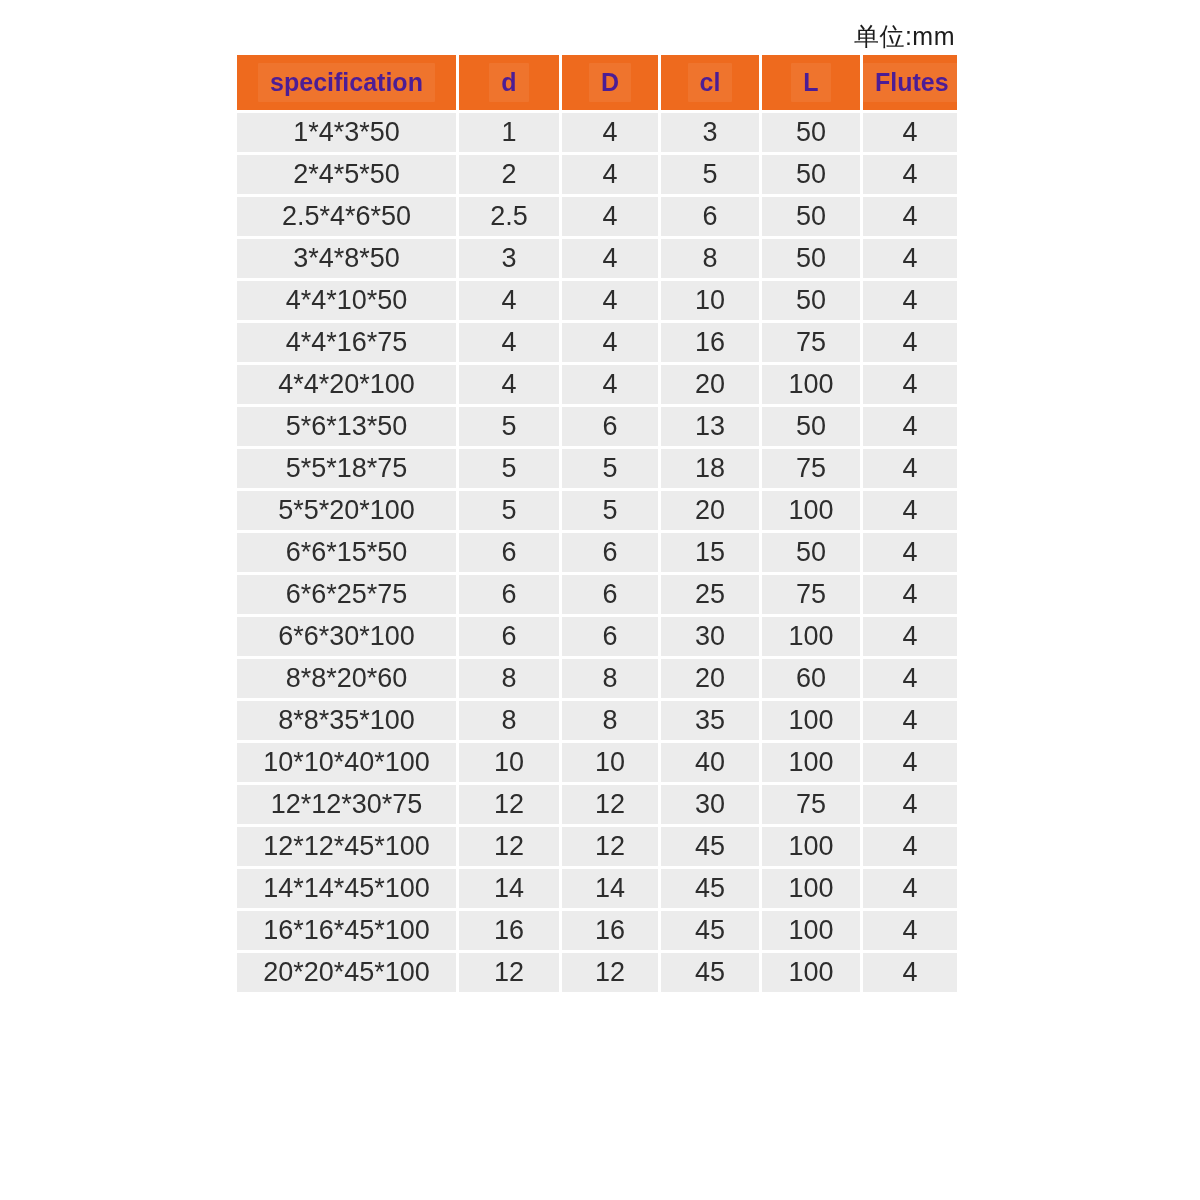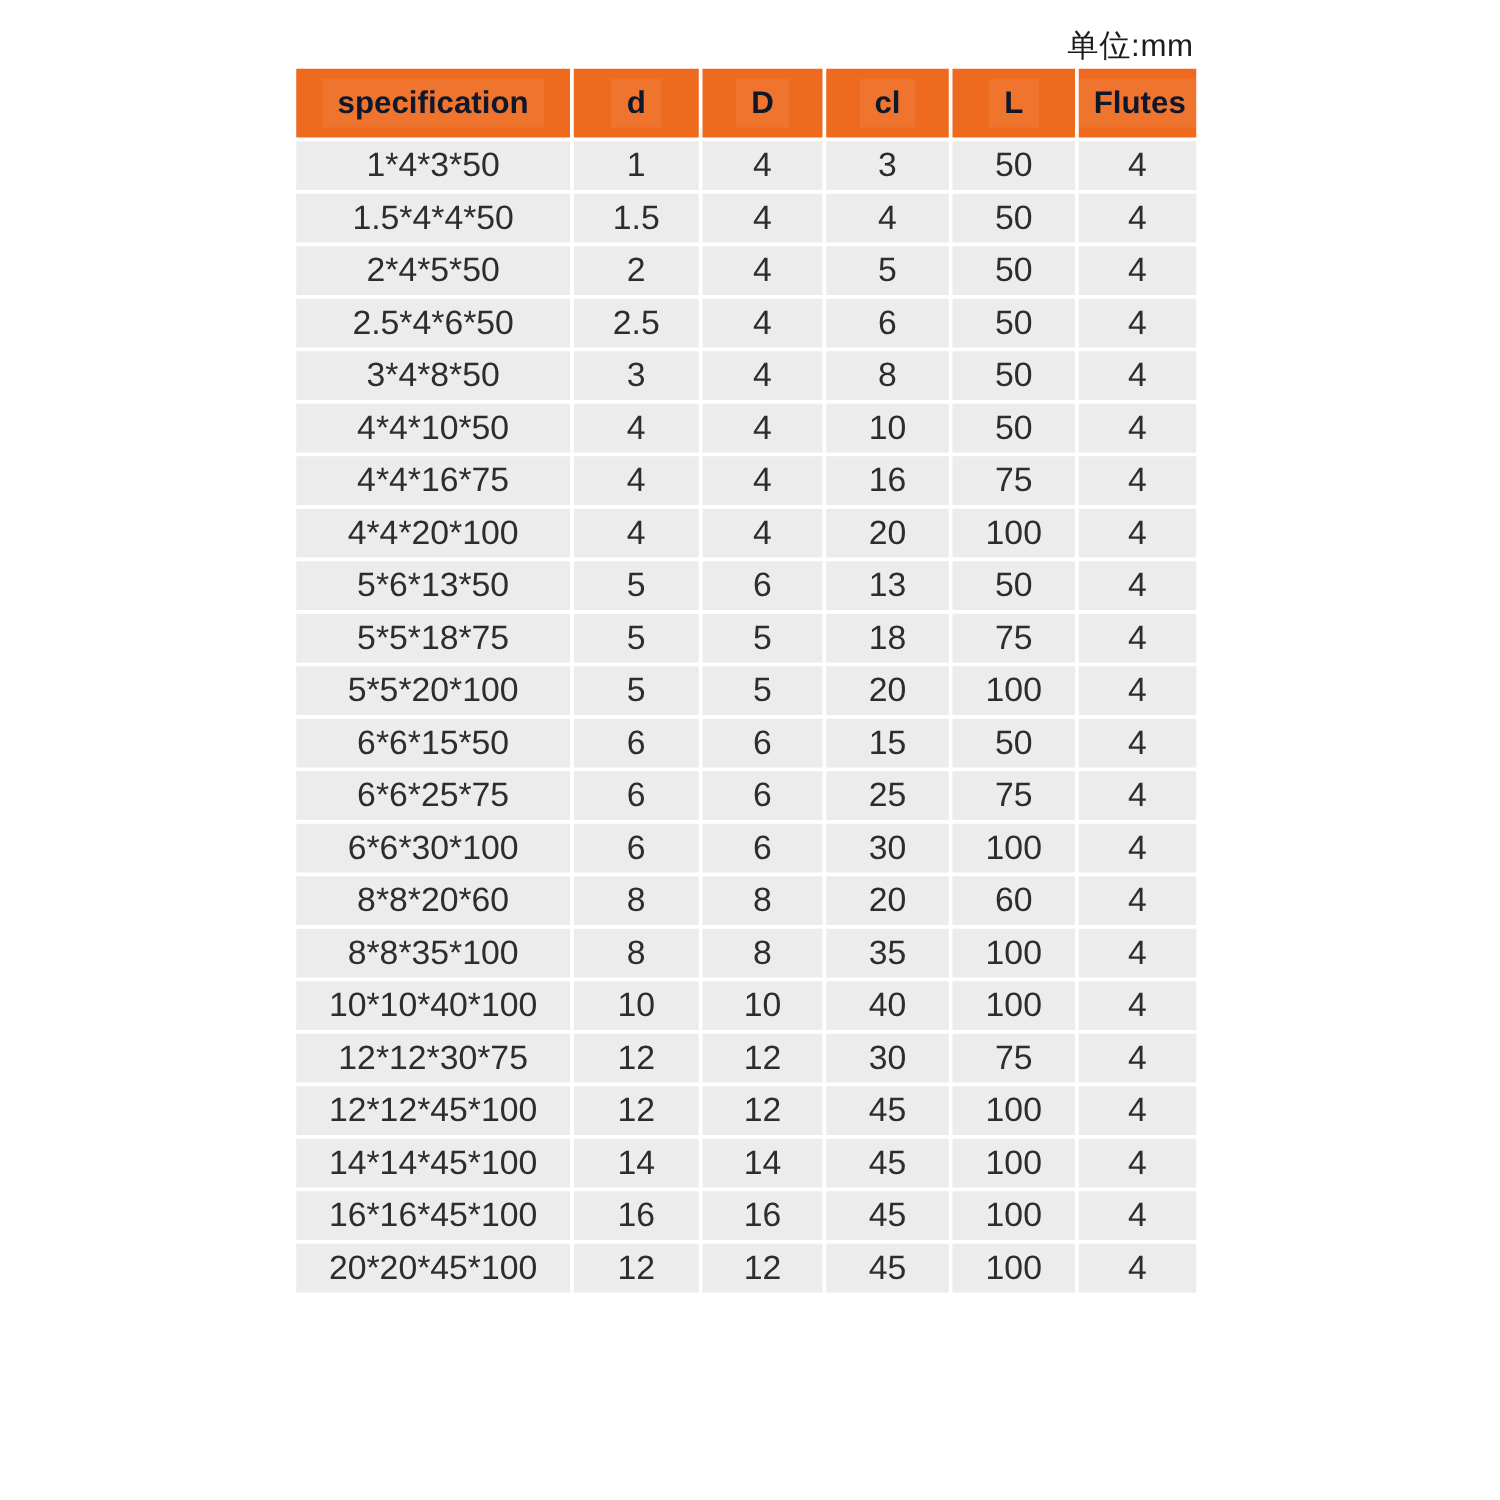--- a/index.html
+++ b/index.html
@@ -27,21 +27,21 @@
     position: absolute;
     left: 234px;
     top: 52px;
     width: 726px;
     border-collapse: separate;
     border-spacing: 3px;
     table-layout: fixed;
   }
   table.spec th {
     background: #EE6A1E;
-    color: #0f172a;
+    color: #4c1d95;
     height: 55px;
     font-size: 25px;
     font-weight: bold;
     text-align: center;
     padding: 0;
   }
   table.spec th .th-patch {
     display: inline-block;
     background: rgba(255, 255, 255, 0.07);
     padding: 5px 12px;
@@ -105,28 +105,20 @@
     <tbody>
         <tr>
           <td>1*4*3*50</td>
           <td>1</td>
           <td>4</td>
           <td>3</td>
           <td>50</td>
           <td>4</td>
         </tr>
         <tr>
-          <td>1.5*4*4*50</td>
-          <td>1.5</td>
-          <td>4</td>
-          <td>4</td>
-          <td>50</td>
-          <td>4</td>
-        </tr>
-        <tr>
           <td>2*4*5*50</td>
           <td>2</td>
           <td>4</td>
           <td>5</td>
           <td>50</td>
           <td>4</td>
         </tr>
         <tr>
           <td>2.5*4*6*50</td>
           <td>2.5</td>

